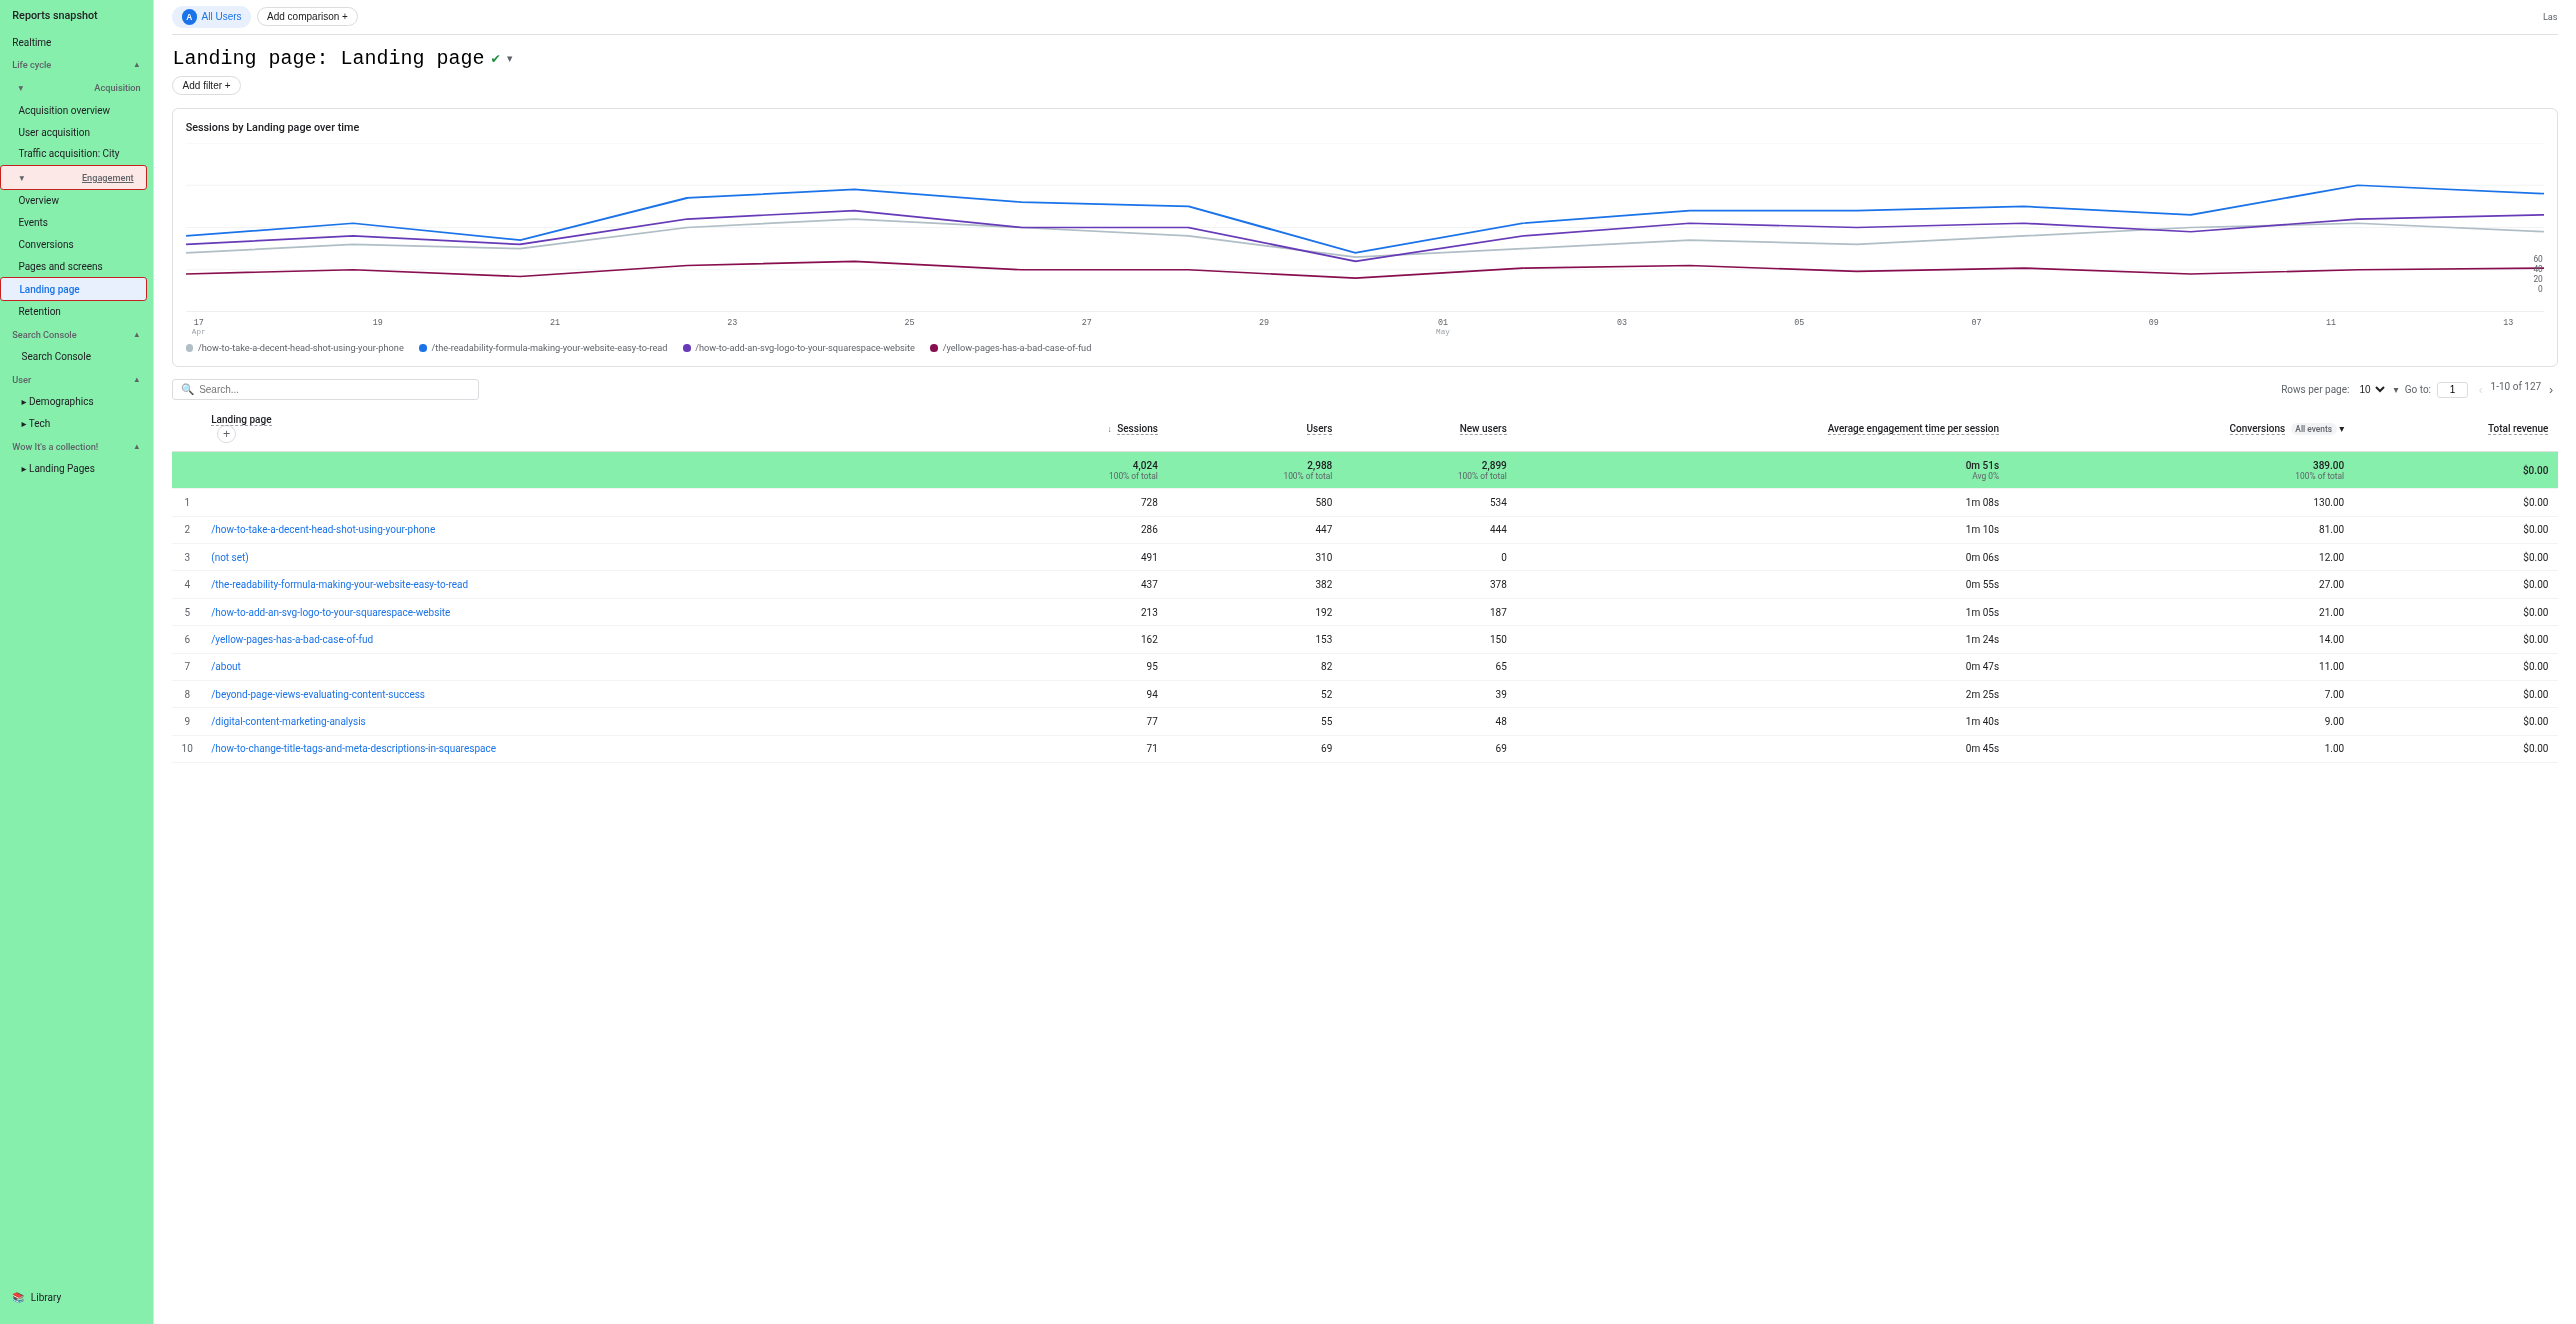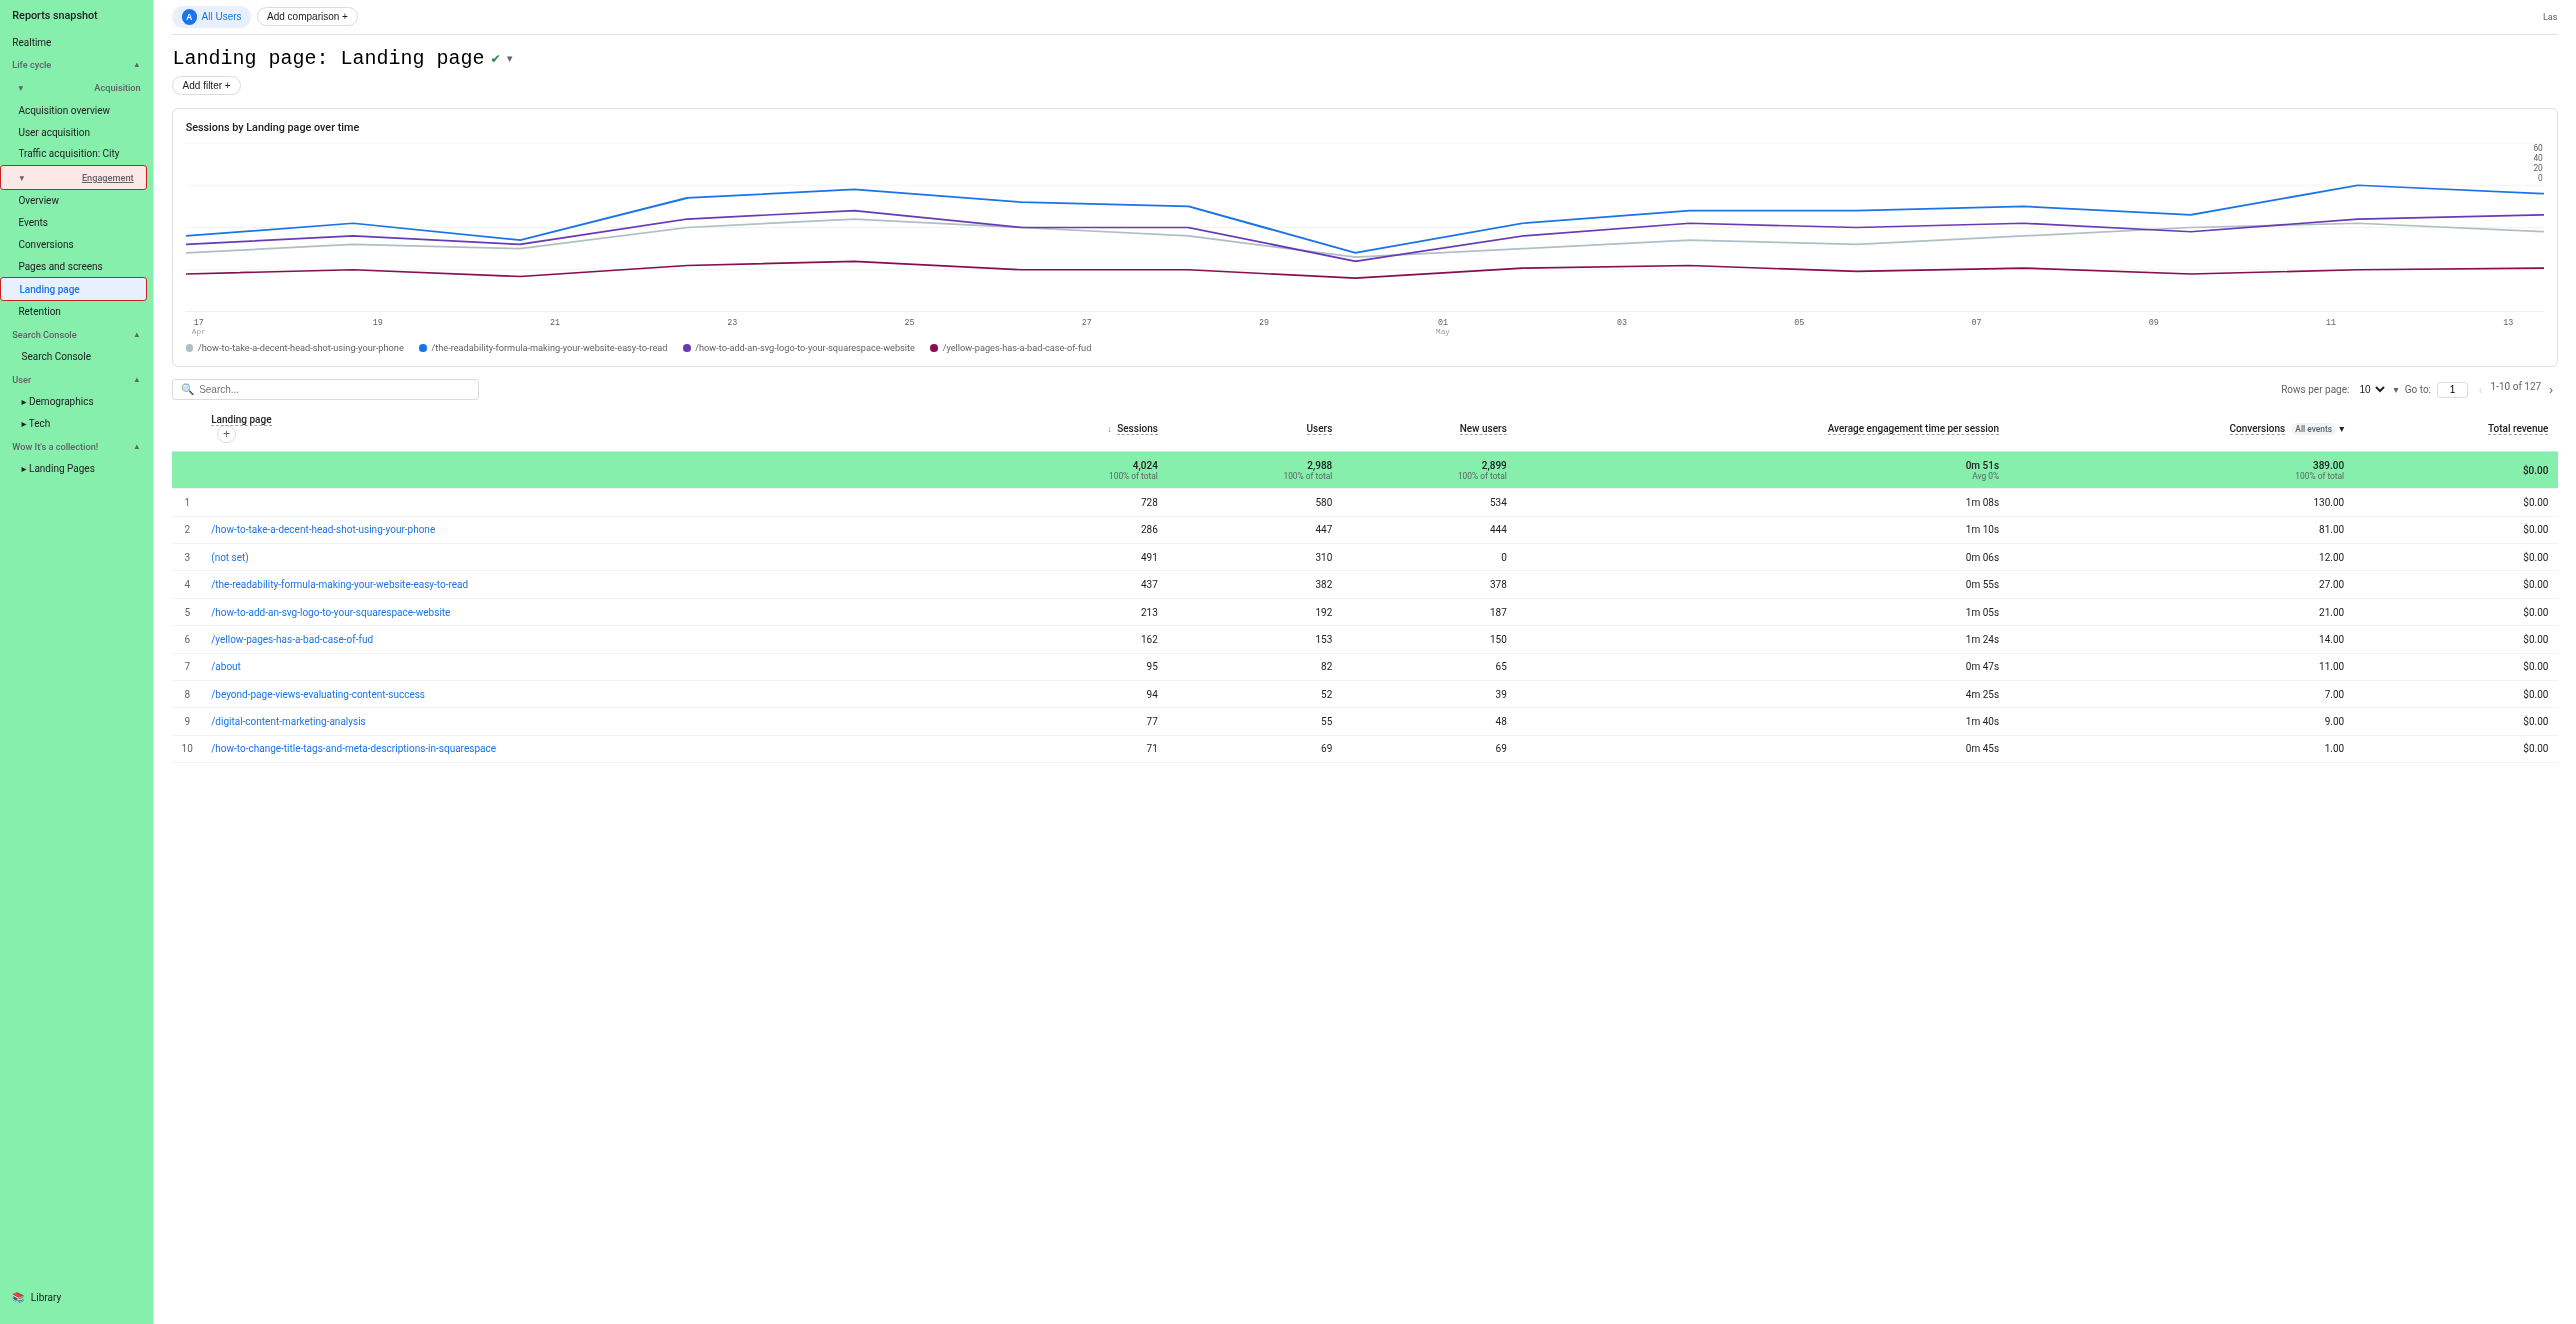--- a/index.html
+++ b/index.html
@@ -156,21 +156,21 @@
       margin-bottom: 6.1px;
     }
     .chart-svg { width: 100%; height: 100%; }
     .y-axis-labels {
       position: absolute;
       right: 0;
       top: 0;
       bottom: 18.4px;
       display: flex;
       flex-direction: column;
-      justify-content: flex-start;
+      justify-content: flex-end;
       align-items: flex-end;
       font-size: 8.4px;
       color: #5f6368;
       padding-right: 1.5px;
     }
     .x-axis-labels {
       display: flex;
       justify-content: space-between;
       font-size: 8.4px;
       color: #5f6368;
@@ -633,21 +633,21 @@
       <td class="num">0m 47s</td>
       <td class="num">11.00</td>
       <td class="num">$0.00</td>
     </tr>
         <tr>
       <td class="row-num">8</td>
       <td><a class="page-link">/beyond-page-views-evaluating-content-success</a></td>
       <td class="num">94</td>
       <td class="num">52</td>
       <td class="num">39</td>
-      <td class="num">4m 25s</td>
+      <td class="num">2m 25s</td>
       <td class="num">7.00</td>
       <td class="num">$0.00</td>
     </tr>
         <tr>
       <td class="row-num">9</td>
       <td><a class="page-link">/digital-content-marketing-analysis</a></td>
       <td class="num">77</td>
       <td class="num">55</td>
       <td class="num">48</td>
       <td class="num">1m 40s</td>

